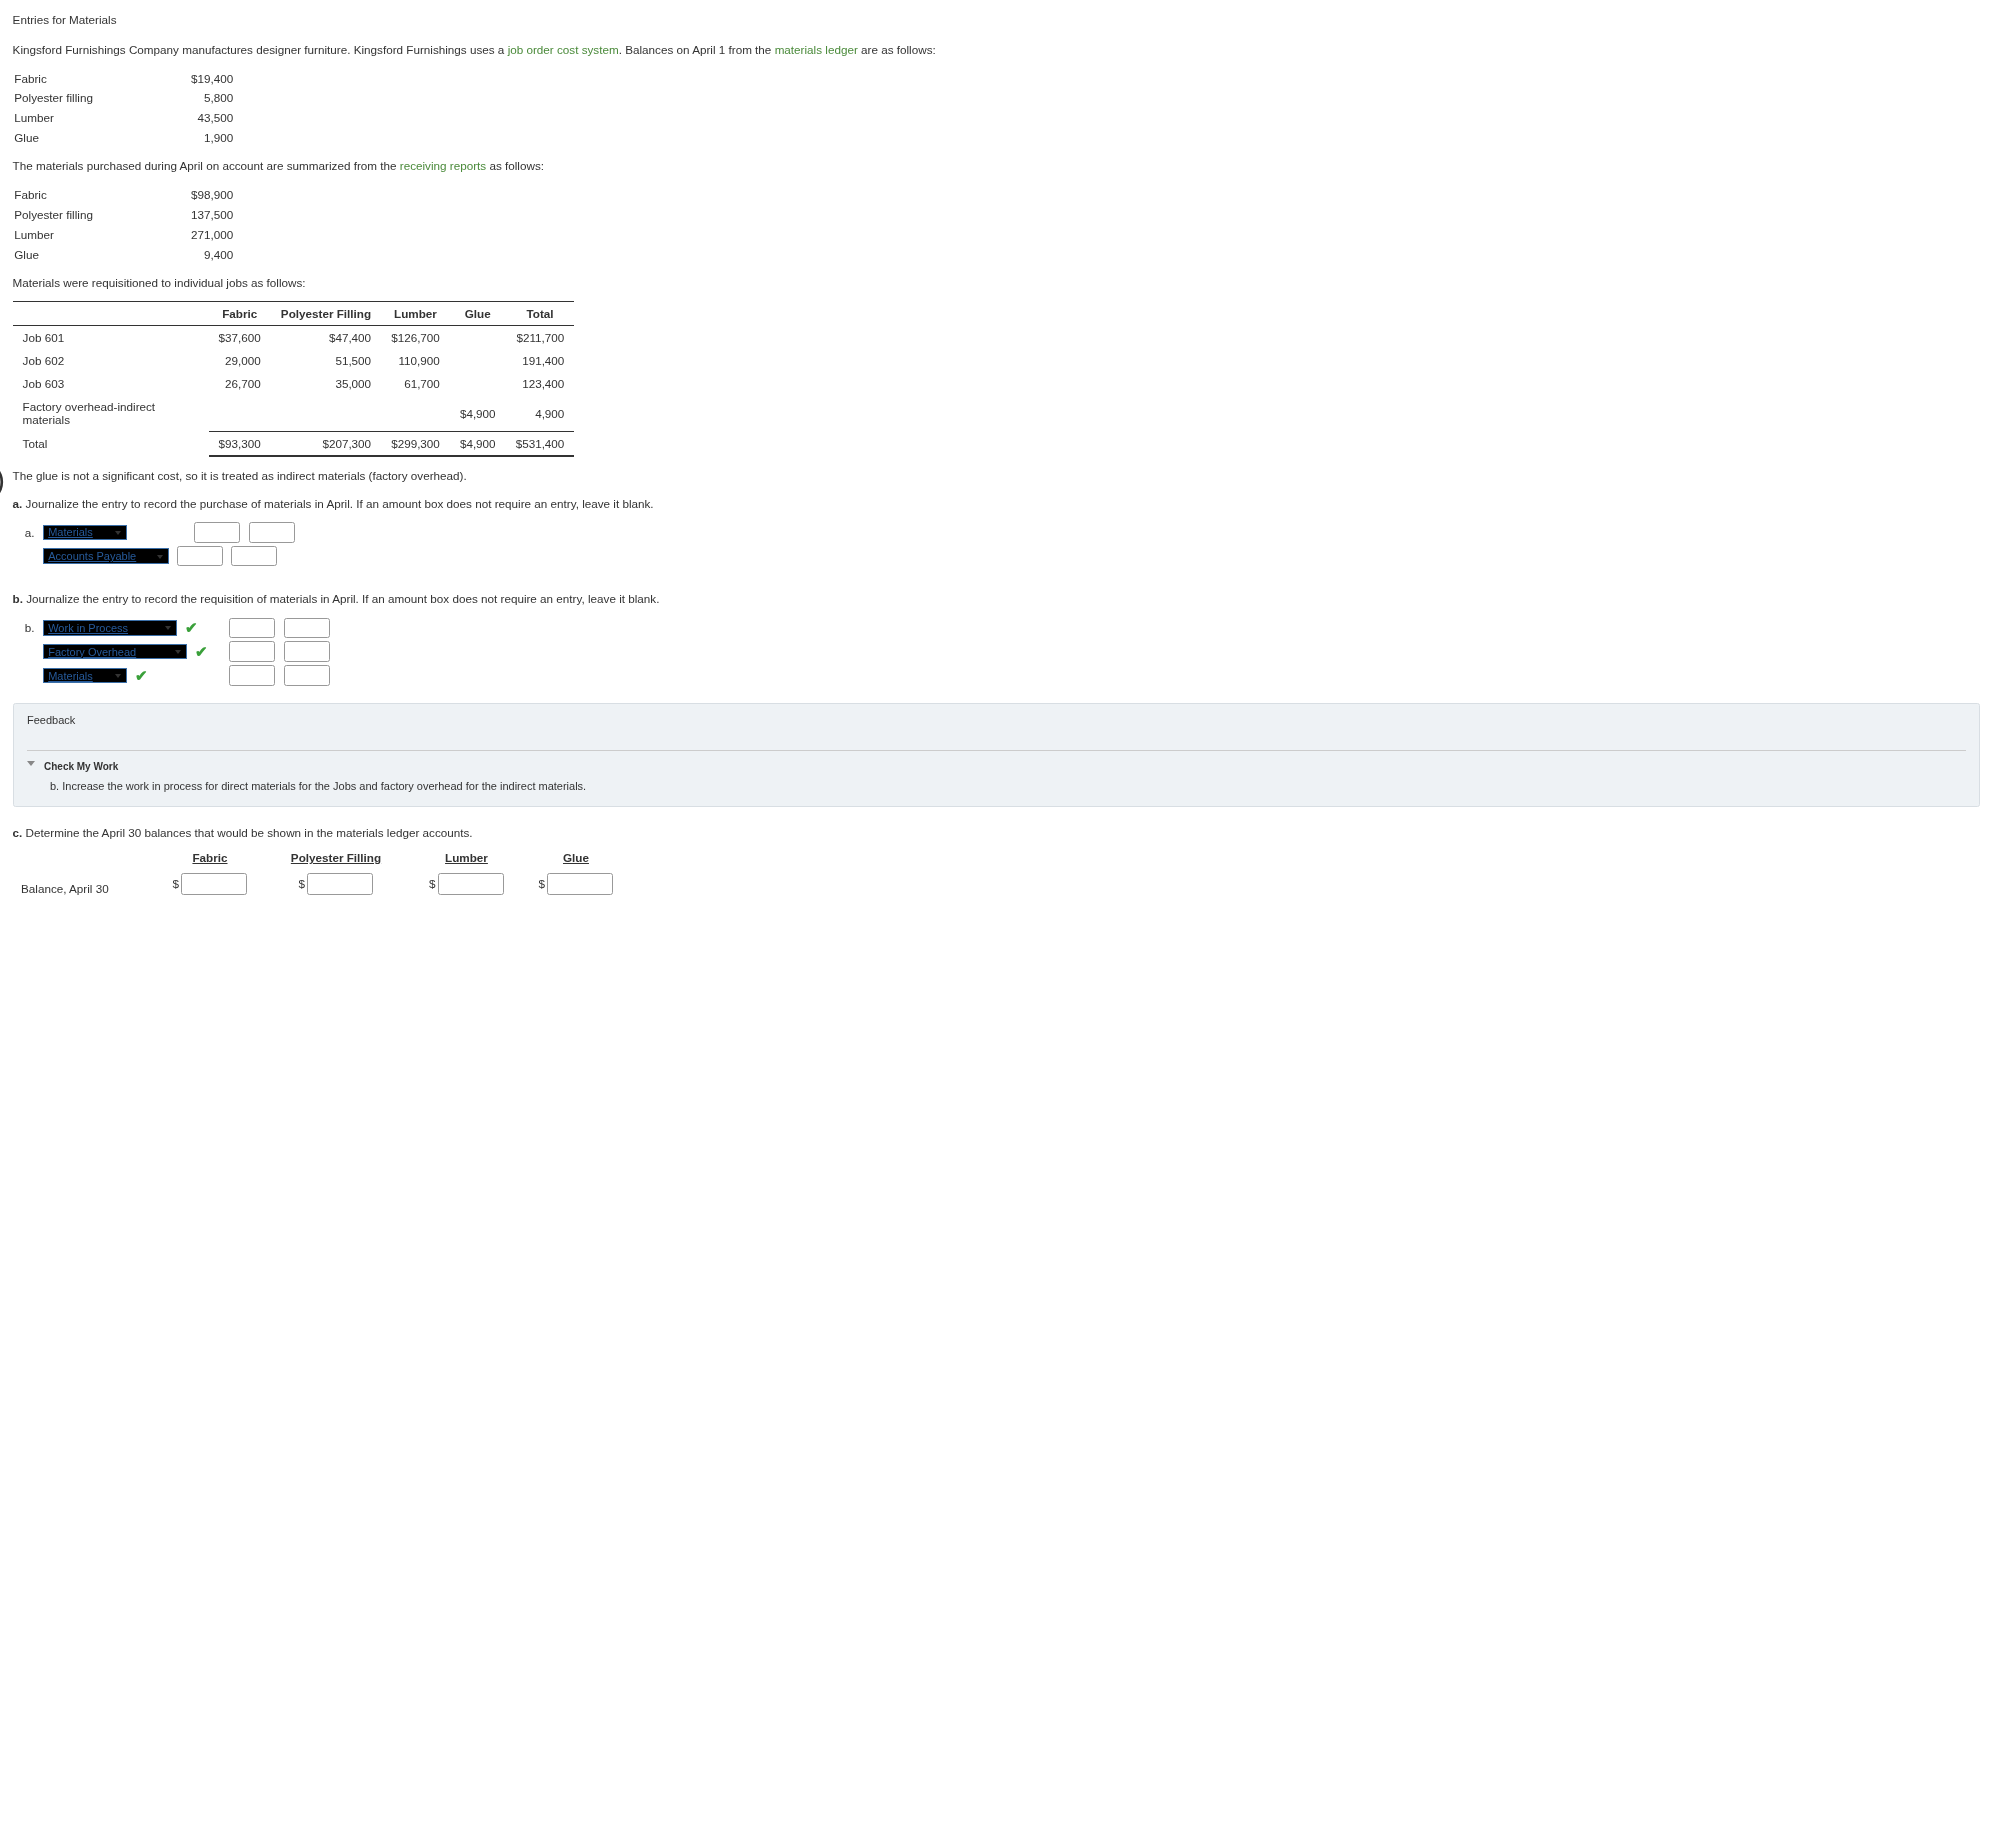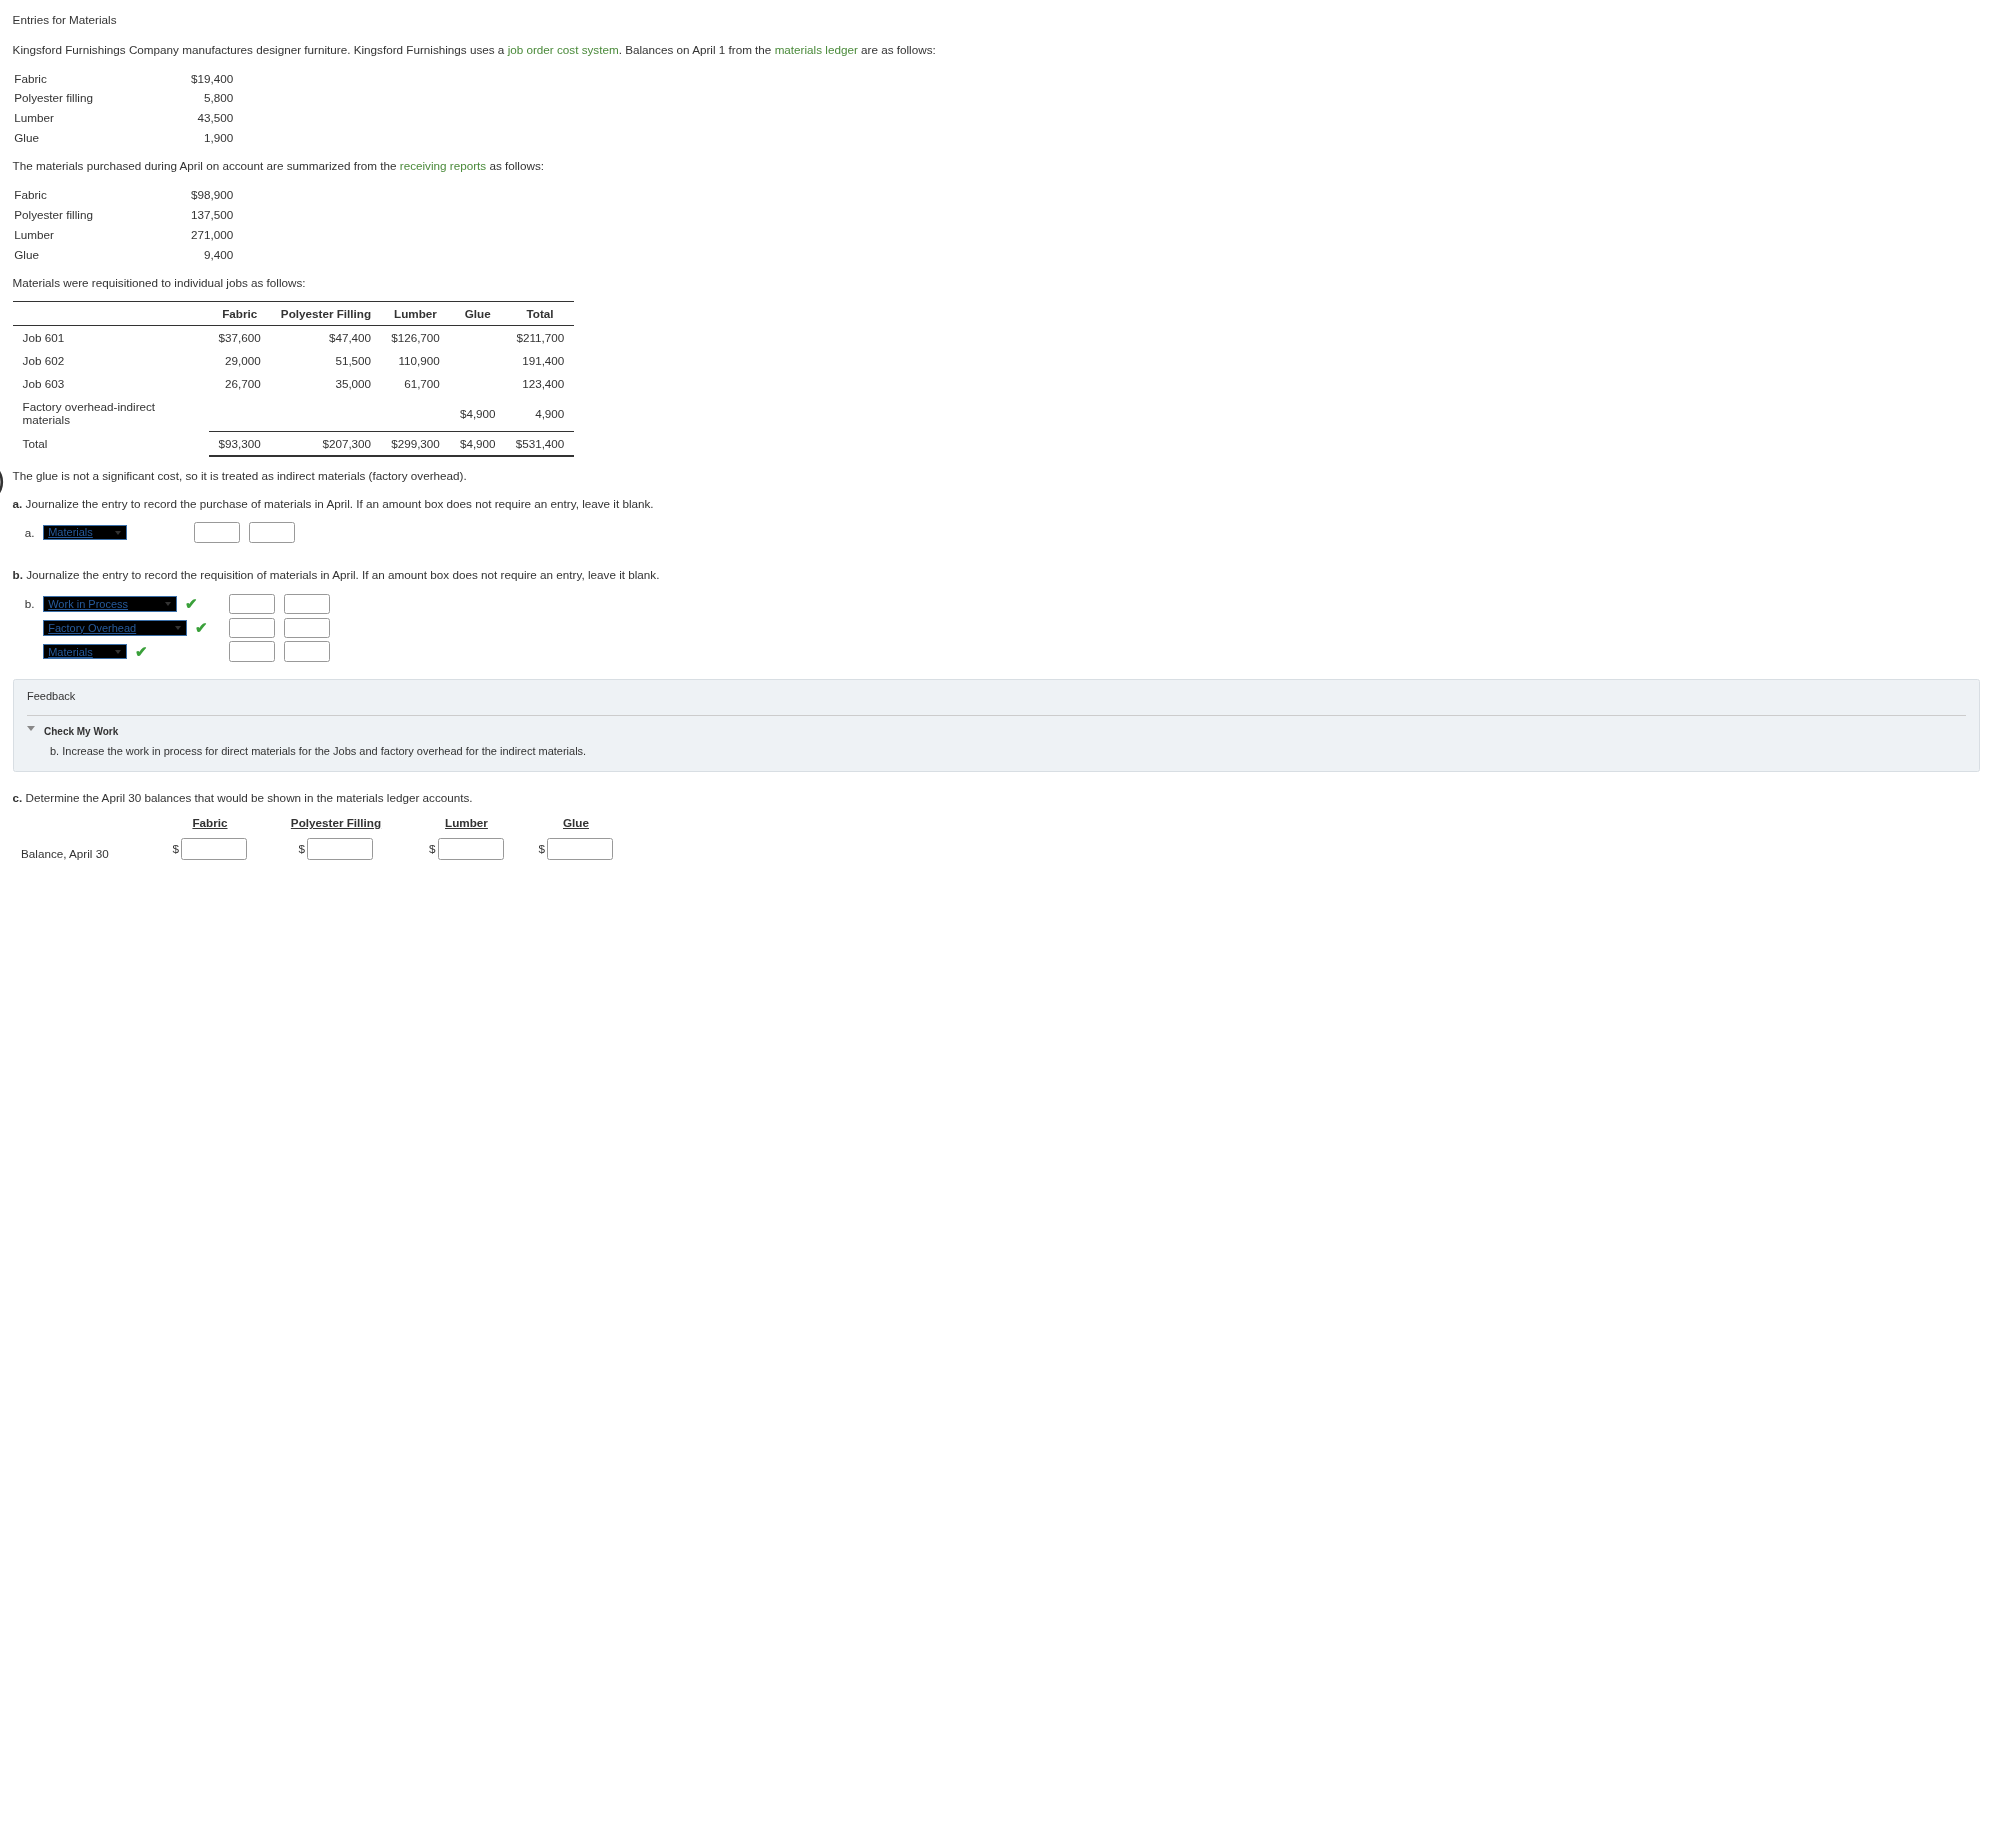--- a/index.html
+++ b/index.html
@@ -76,21 +76,21 @@
     font-size: 15px;
   }
   .indent-dropdown { margin-left: 0; }
   .feedback-box {
     background: #eef2f5;
     border: 0.8px solid #d8dee3;
     border-radius: 2.5px;
     padding: 10px 13.4px 13.4px 13.4px;
     margin: 17px 0;
   }
-  .feedback-title { font-size: 11px; margin-bottom: 13px; }
+  .feedback-title { font-size: 11px; margin-bottom: 24px; }
   .feedback-hr { border: none; border-top: 0.8px solid #ccc; margin: 6.7px 0 10px 0; }
   .cmw-line { display: flex; align-items: flex-start; gap: 9px; font-size: 10px; font-weight: bold; margin-bottom: 8.4px; }
   .tri-down {
     width: 0; height: 0;
     border-left: 4.2px solid transparent;
     border-right: 4.2px solid transparent;
     border-top: 5.9px solid #888;
   }
   .ledger-head { font-weight: bold; text-decoration: underline; }
   .ledger-col { display: flex; flex-direction: column; align-items: center; gap: 8.4px; min-width: 109px; }
@@ -231,20 +231,26 @@
 </div>
 <div style="margin-left:5px;">
   <div class="entry-row">
     <span class="entry-label">a.</span>
     <span class="dropdown">Materials</span>
     <span style="width:8.4px"></span>
     <span style="width:34px"></span>
     <span class="amount-input"></span>
     <span class="amount-input"></span>
   </div>
+  <div class="entry-row">
+    <span class="entry-label"></span>
+    <span class="dropdown indent-dropdown" style="min-width:101px">Accounts Payable</span>
+    <span class="amount-input"></span>
+    <span class="amount-input"></span>
+  </div>
 </div>
 
 <div class="para" style="margin-top:23.5px">
   <span class="q-label">b.</span>
   <span>Journalize the entry to record the requisition of materials in April. If an amount box does not require an entry, leave it blank.</span>
 </div>
 <div style="margin-left:5px;">
   <div class="entry-row">
     <span class="entry-label">b.</span>
     <span class="dropdown" style="min-width:109px">Work in Process</span>

